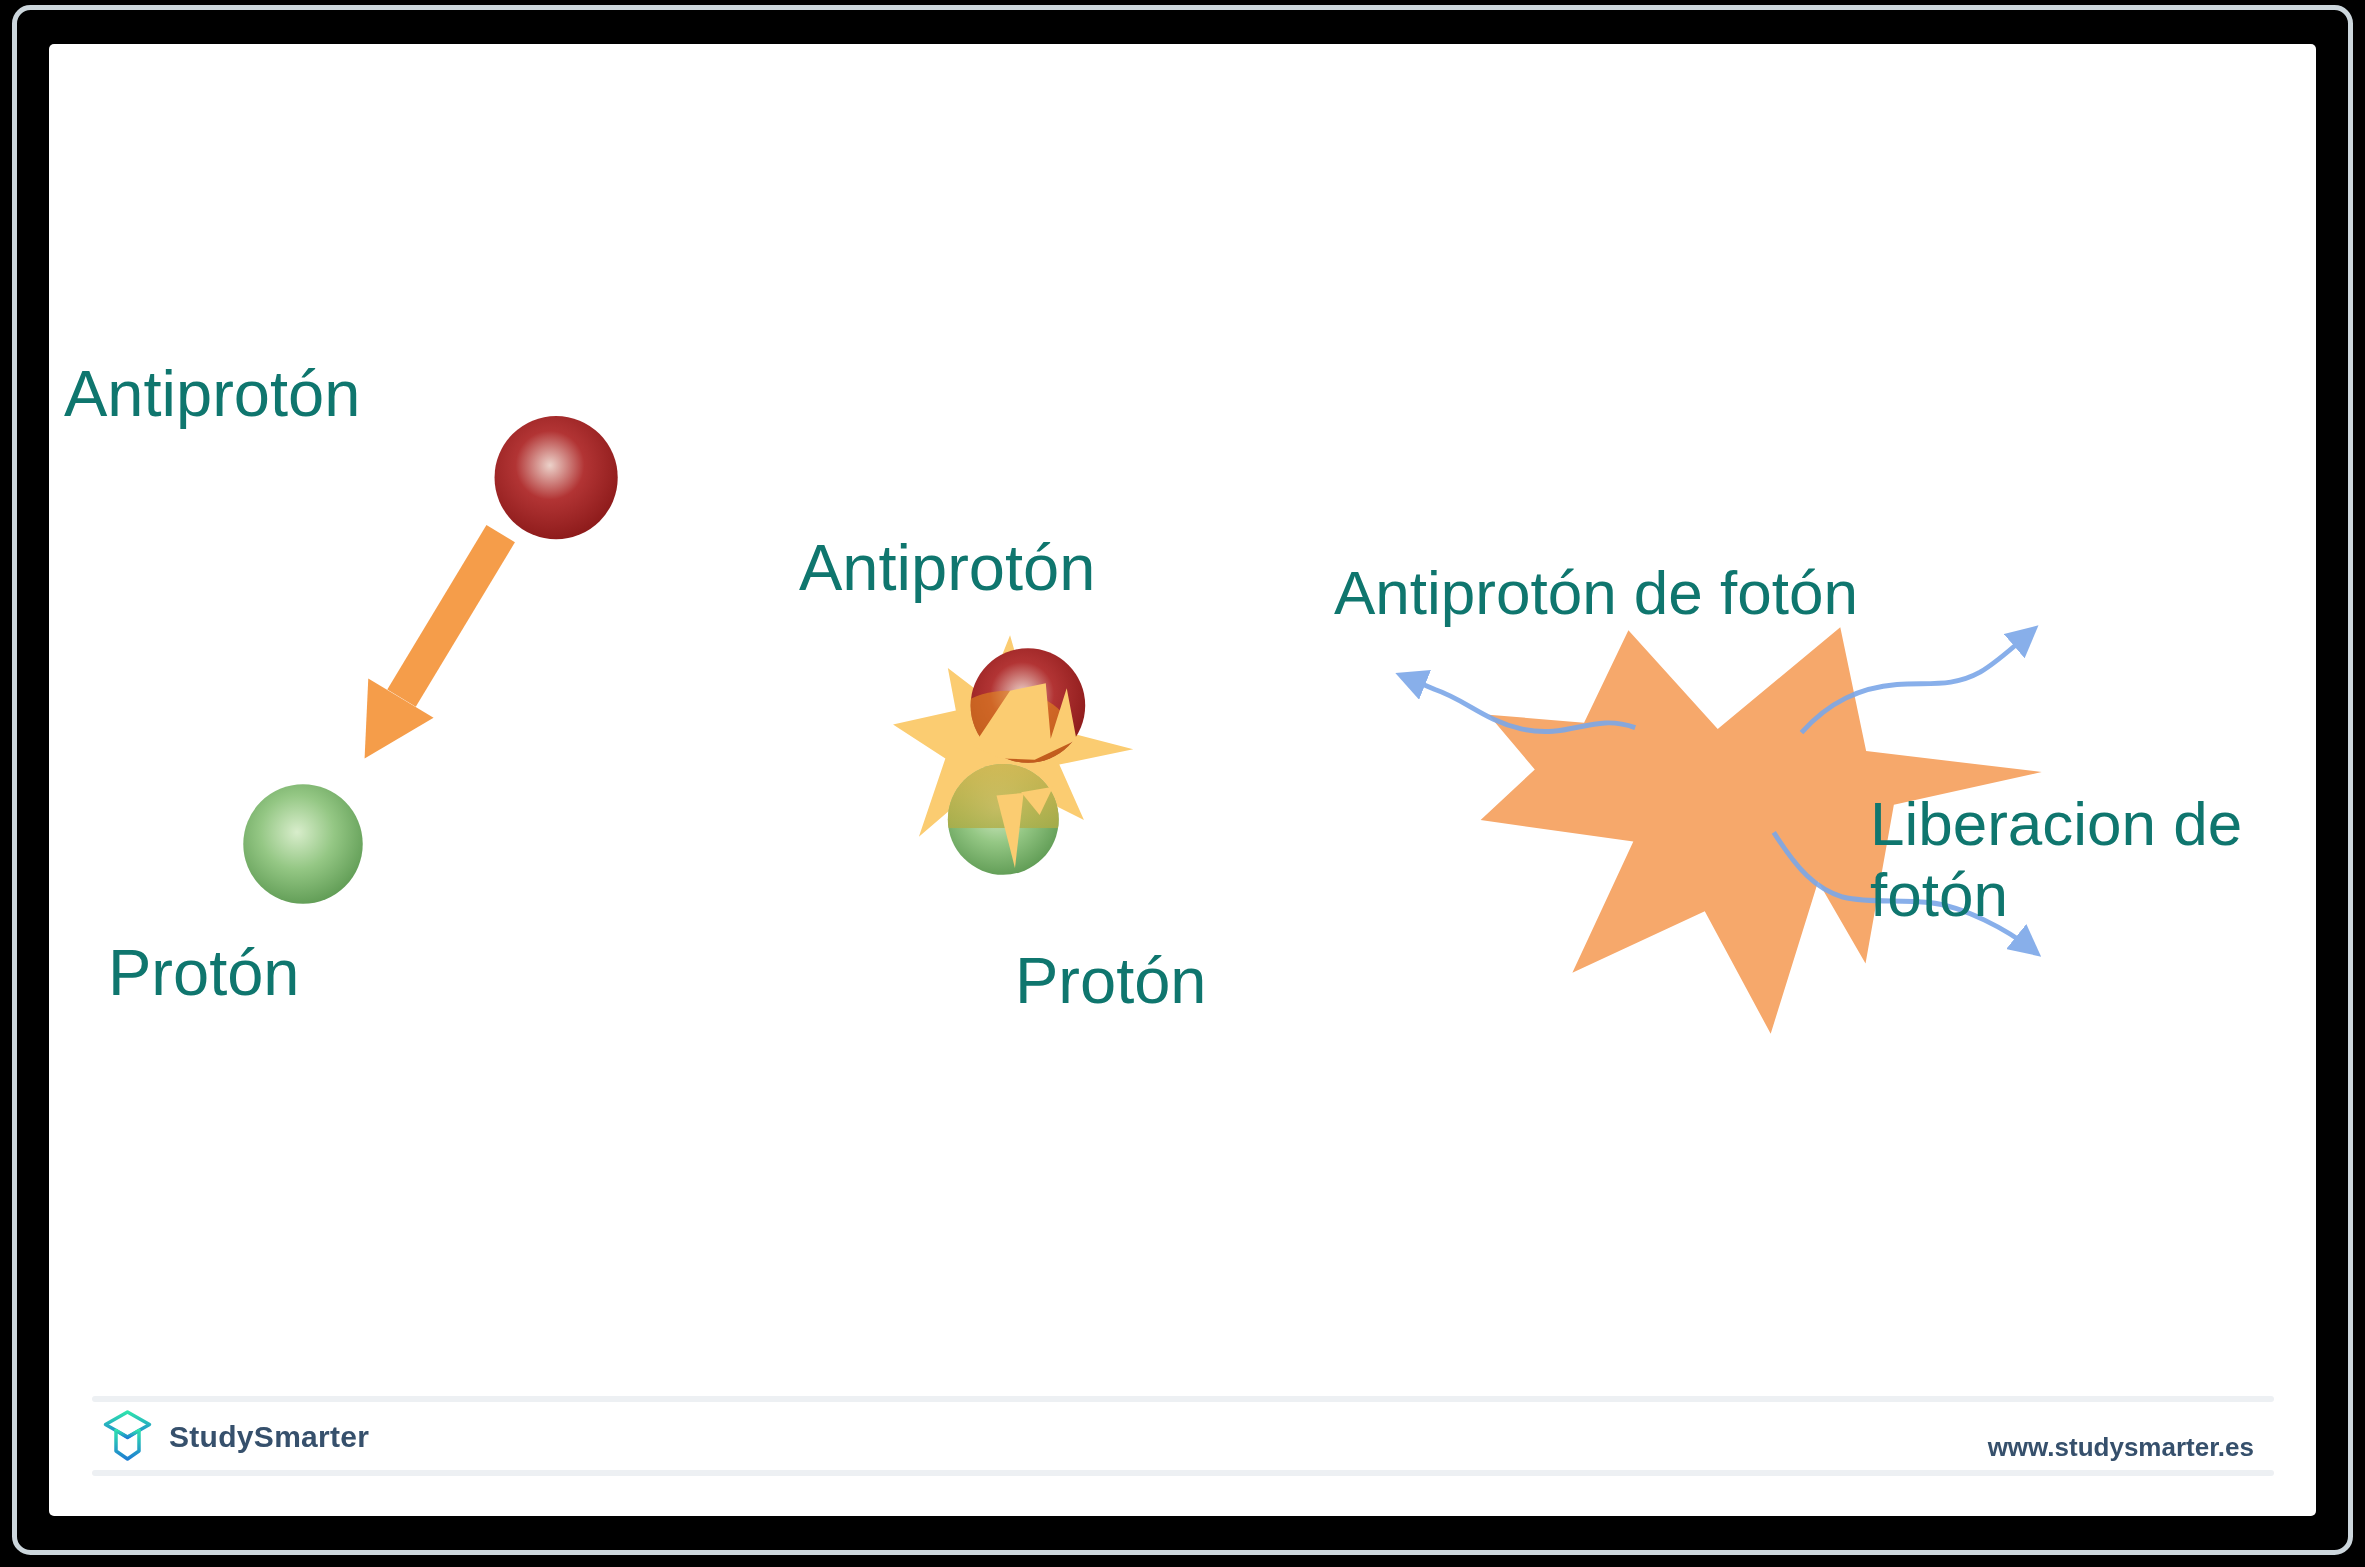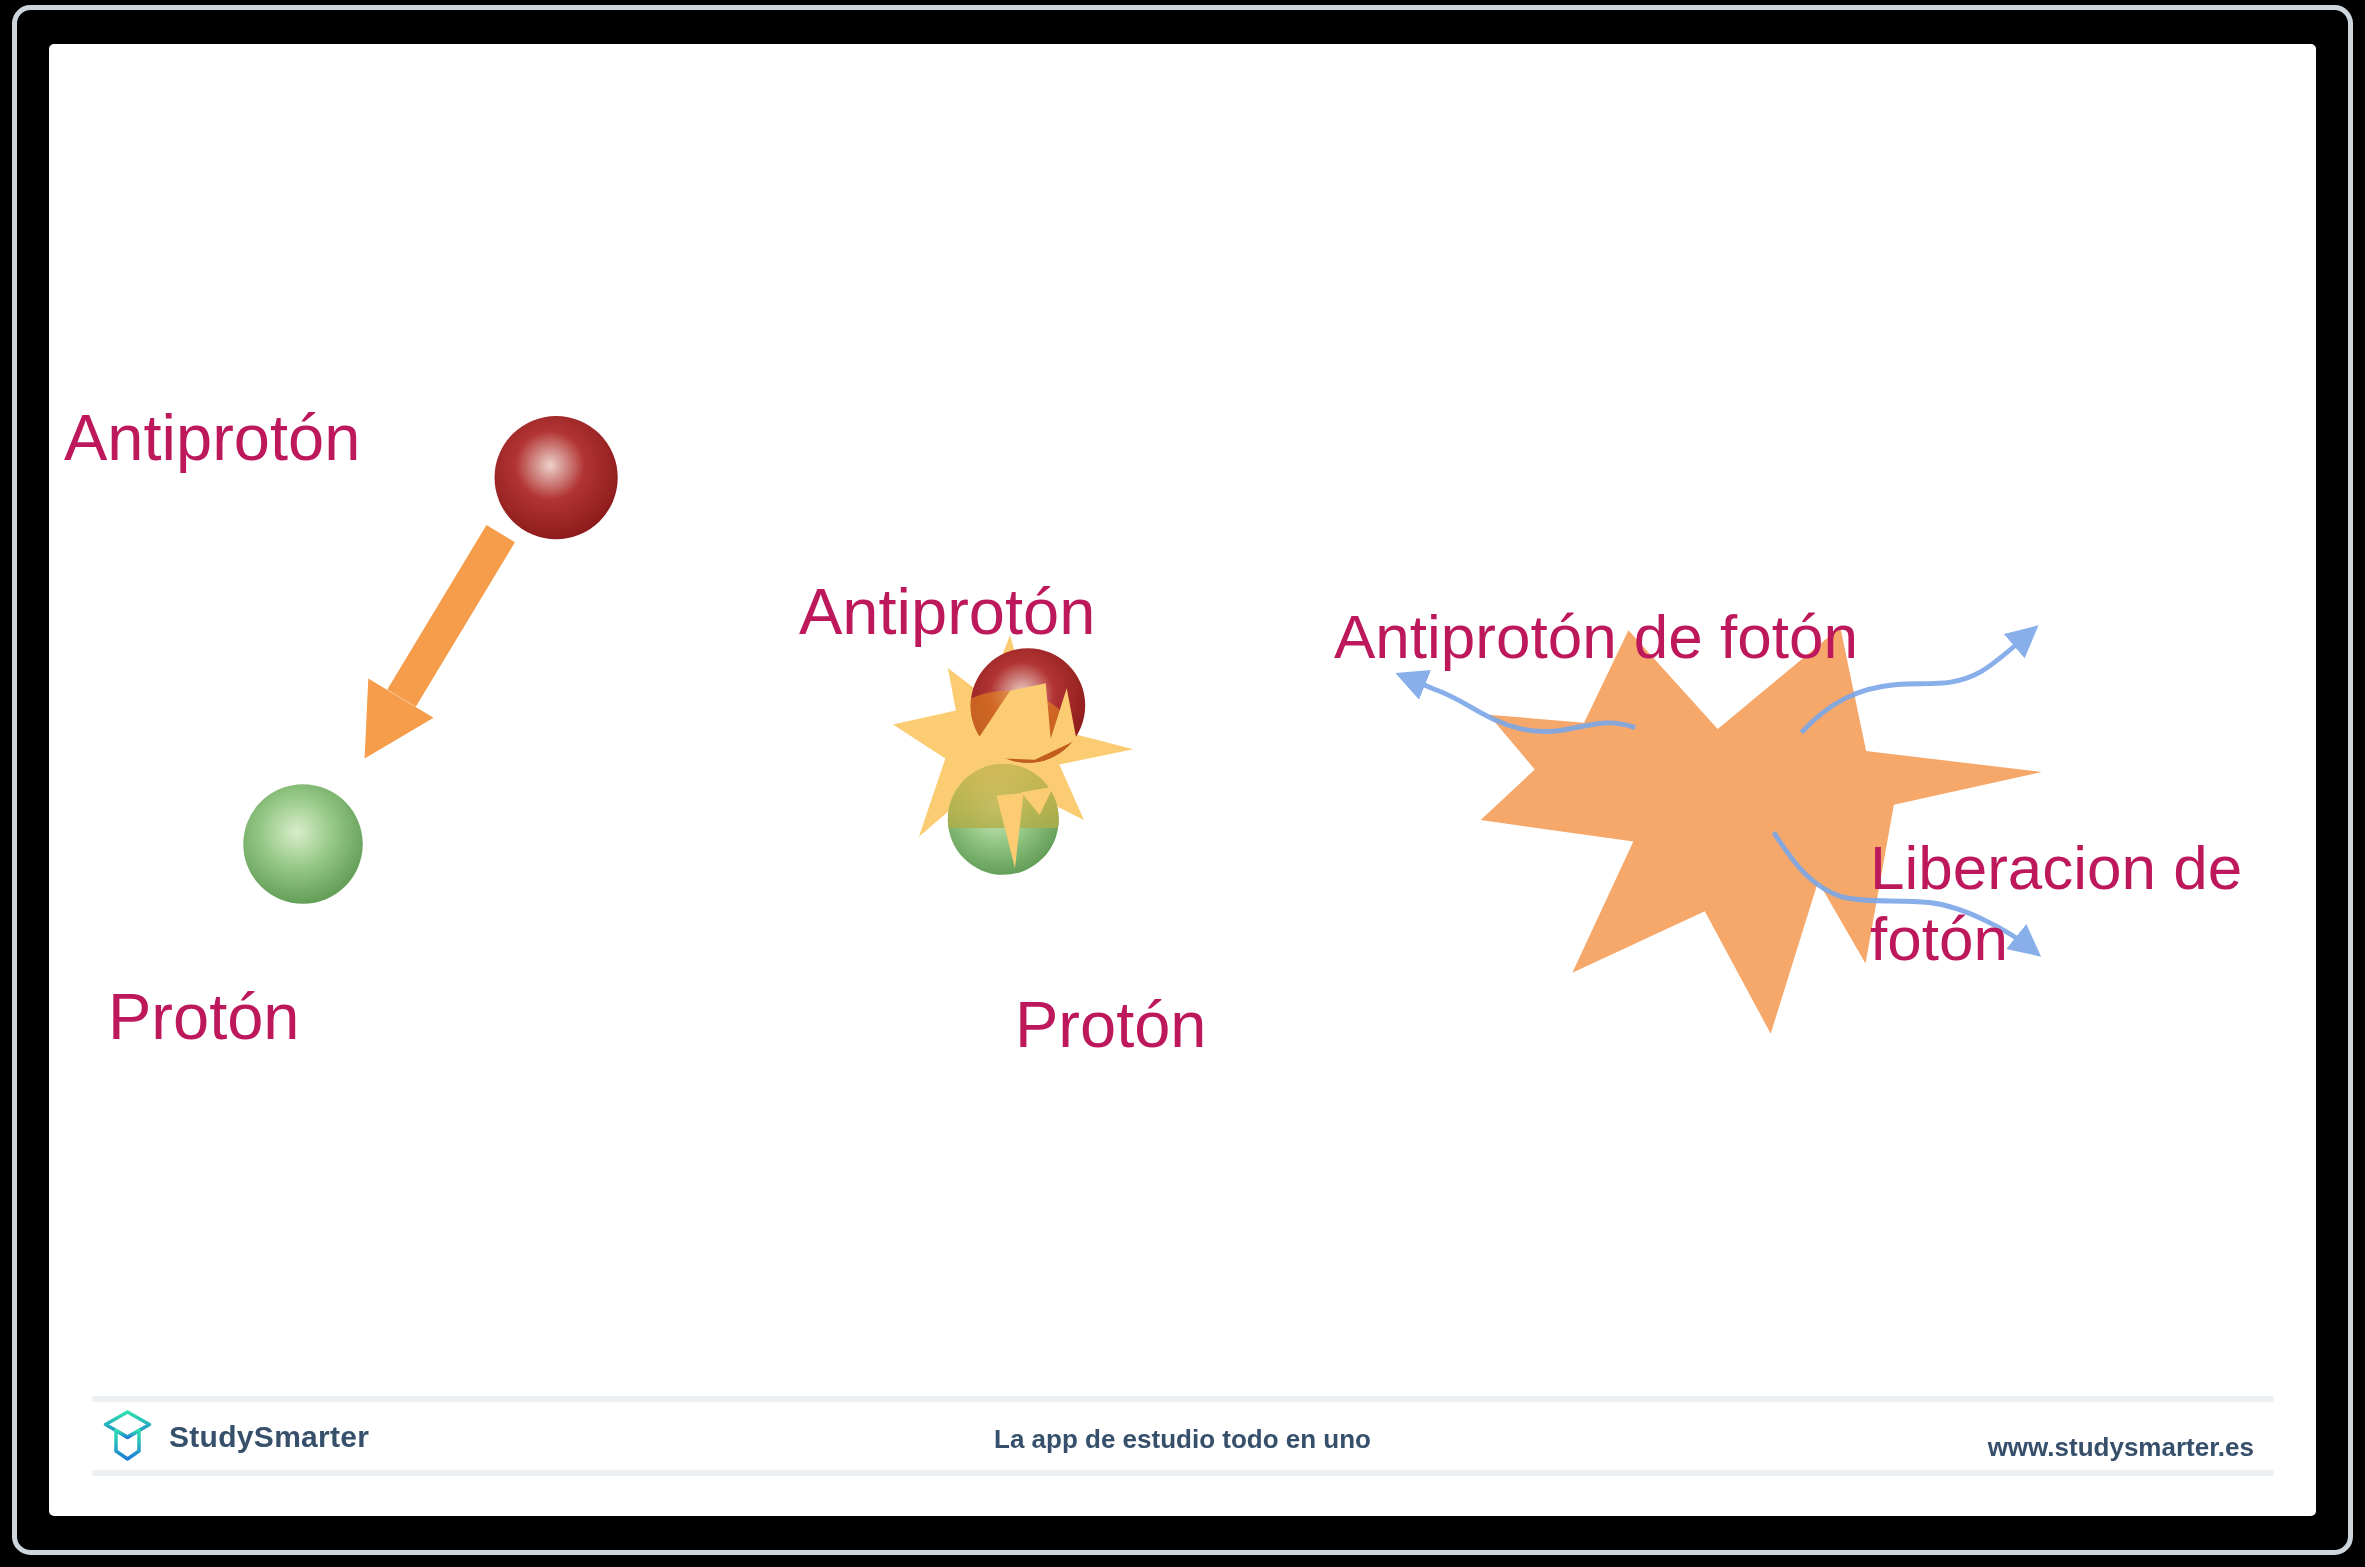--- a/index.html
+++ b/index.html
@@ -3,21 +3,21 @@
 <meta charset="utf-8">
 <style>
   html,body{margin:0;padding:0;background:#000;}
   body{width:2366px;height:1567px;position:relative;overflow:hidden;
        font-family:"Liberation Sans","DejaVu Sans",sans-serif;}
   .frame-outline{position:absolute;left:11.7px;top:5px;width:2331px;height:1540px;
        border:5.5px solid #ccd6dc;border-radius:18.5px;}
   .card{position:absolute;left:49px;top:44px;width:2267px;height:1472px;
        background:#fff;border-radius:5px;}
   .shapes{position:absolute;left:0;top:0;width:2267px;height:1472px;}
-  .lbl{position:absolute;color:#be185d;line-height:1.08;white-space:nowrap;margin-top:44px;}
+  .lbl{position:absolute;color:#0f766e;line-height:1.08;white-space:nowrap;}
   .lbl-100{font-size:65px;}
   .lbl-95{font-size:62px;}
   #lbl-antiproton-left{left:15px;top:315px;}
   #lbl-proton-left{left:59px;top:894px;}
   #lbl-antiproton-mid{left:750px;top:489px;}
   #lbl-proton-mid{left:966px;top:902px;}
   #lbl-photon-top{left:1285px;top:516px;}
   #lbl-photon-side{left:1821px;top:744px;white-space:normal;width:431px;line-height:1.15;}
   .divider{position:absolute;left:43px;width:2182px;height:5.5px;border-radius:3.1px;background:#edf0f3;}
   #divider-top{top:1352px;}
@@ -105,17 +105,16 @@
       <g fill="none" stroke="url(#logoGrad)" stroke-width="7" stroke-linejoin="round" stroke-linecap="round">
         <path d="M50 6 L94 31 L50 56 L6 31 Z"></path>
         <path d="M27 43 L27 84 L50 100 L73 84 L73 43"></path>
         <path d="M27 43 L50 57 L73 43"></path>
         <path d="M50 57 L50 100"></path>
       </g>
     </svg>
     <span class="brand-name">StudySmarter</span>
   </div>
 
-  <div class="tagline">La app de estudio todo en uno</div>
   <div class="website">www.studysmarter.es</div>
 
 </div>
 
 
 </body></html>

